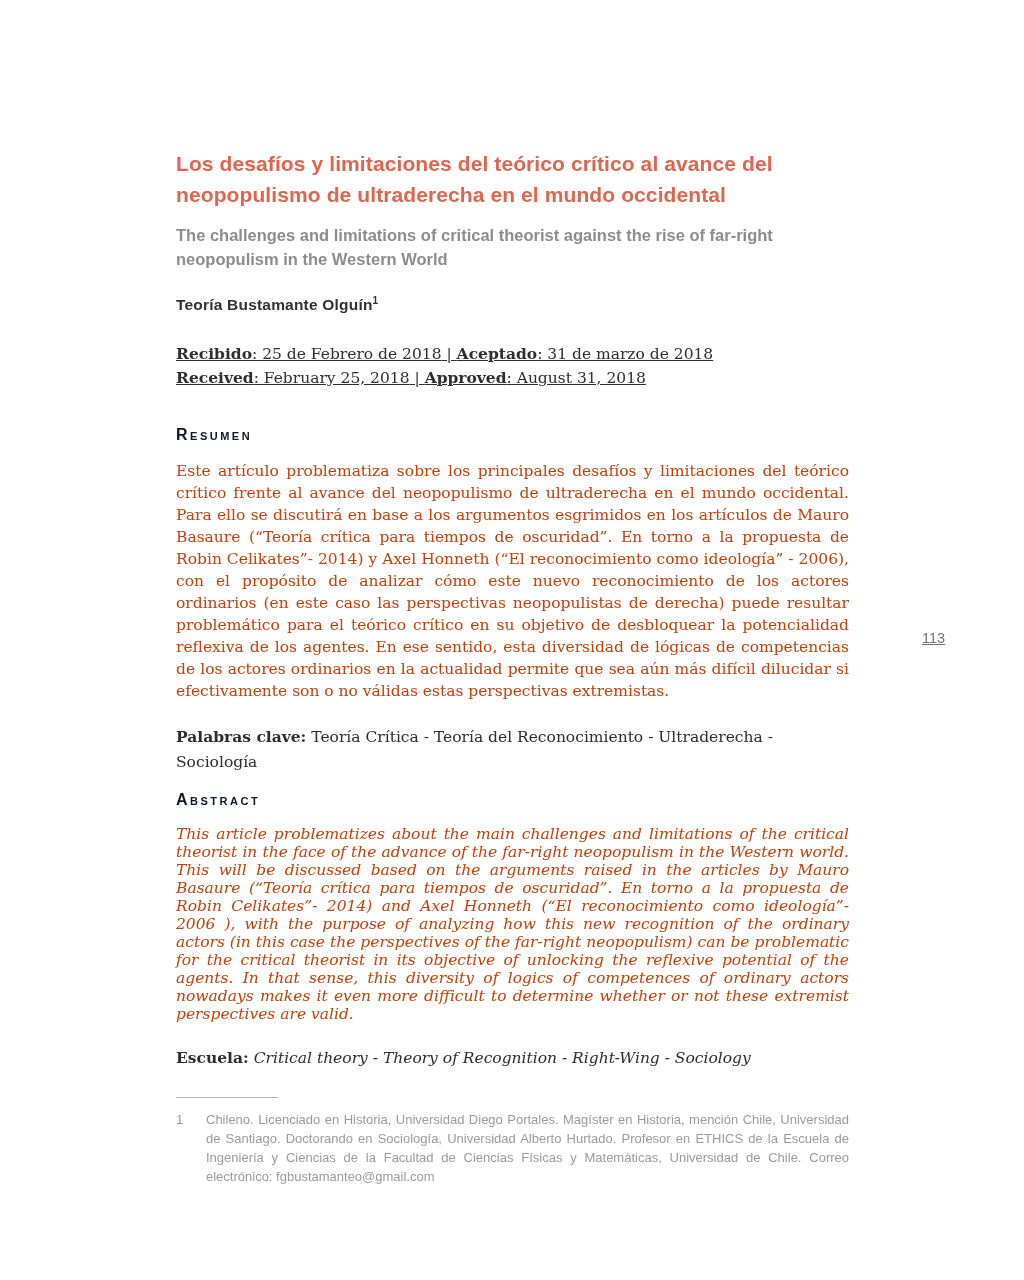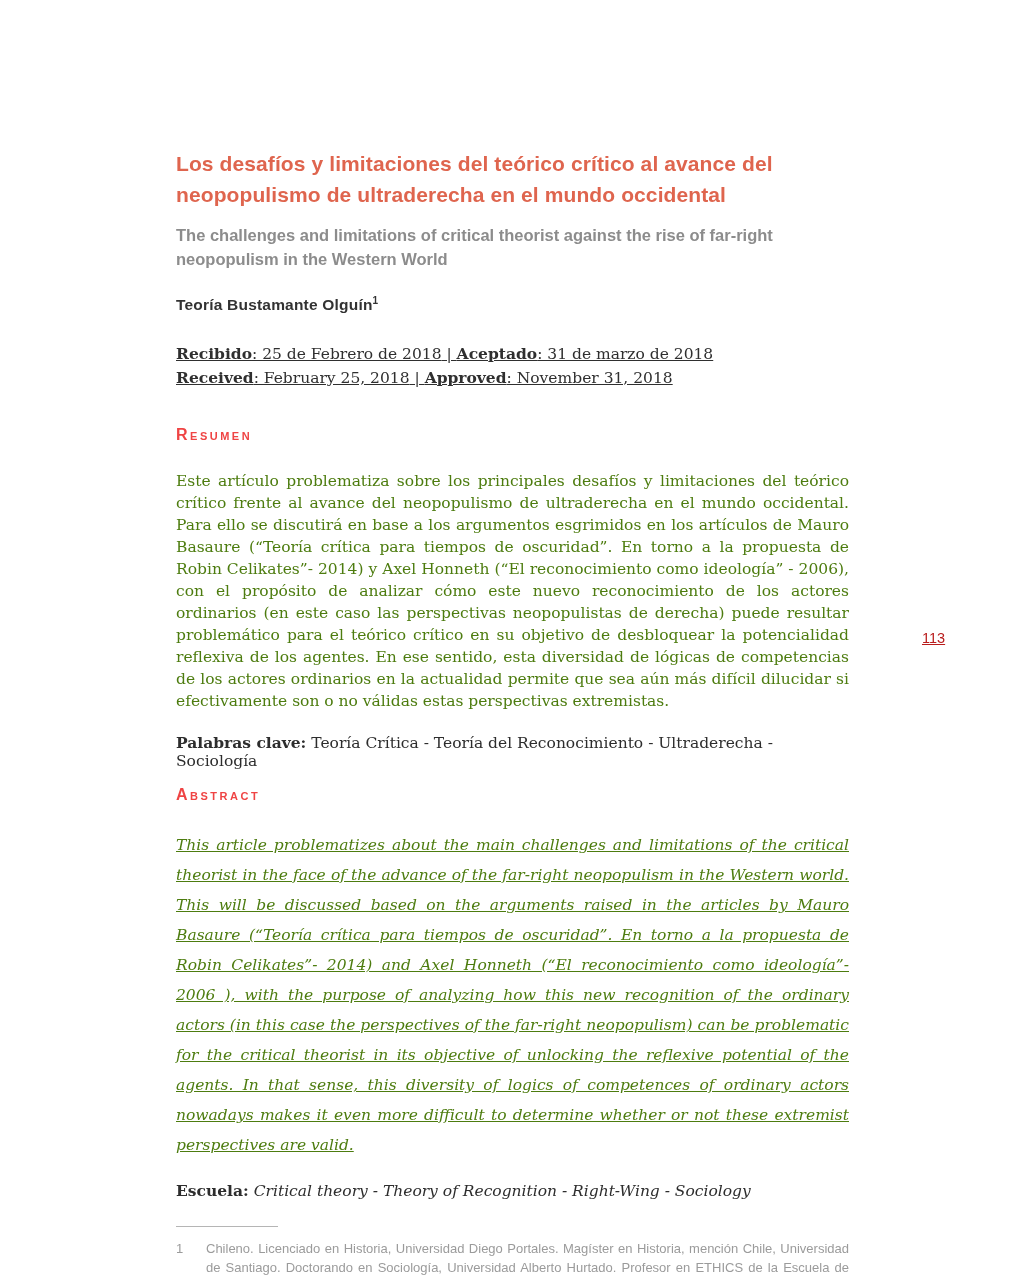--- a/index.html
+++ b/index.html
@@ -40,75 +40,75 @@
     font-size:15.5px; line-height:24px;
     color:#2f2f2f;
     text-decoration:underline;
   }
   .b { font-weight:700; }
   .section-heading {
     margin-top:36px;
     font-size:16px; font-weight:700;
     font-variant:small-caps;
     letter-spacing:2.5px;
-    color:#ef4444;
+    color:#0f172a;
   }
   .section-heading.abstract-h { margin-top:16px; }
   .body-par {
-    margin-top:26px;
+    margin-top:16px;
     font-family:"DejaVu Serif", serif;
     font-size:15.5px; line-height:22px;
     text-align:justify;
-    color:#4d7c0f;
+    color:#c2410c;
   }
-  .body-par.italic { font-style:italic; line-height:30px;text-decoration:underline; }
+  .body-par.italic { font-style:italic; line-height:18px; }
   .kw-line {
     margin-top:22px;
     font-family:"DejaVu Serif", serif;
-    font-size:15.5px; line-height:18px;
+    font-size:15.5px; line-height:25px;
     color:#2d2d2d;
   }
   .kw-line .kw-vals-italic { font-style:italic;text-align:right; }
   .footnote-divider {
     margin-top:26px;
     width:102px; height:0;
     border-top:1px solid #b5b5b5;
   }
   .footnote {
     margin-top:12px;
     display:flex;
     font-size:13px; line-height:19px;
     color:#9b9b9b;
     text-align:justify;
   }
   .footnote .marker { flex:none; width:30px; }
   .page-number {
     position:absolute;
     left:922px; top:630px;
     font-size:14.5px;
-    color:#b91c1c;
+    color:#737373;
     text-decoration:underline;
   }
 </style>
 </head>
 <body>
 
 <div class="content">
 
   <h1 class="title-es">Los desafíos y limitaciones del teórico crítico al avance del neopopulismo de ultraderecha en el mundo occidental</h1>
 
   <div class="title-en">The challenges and limitations of critical theorist against the rise of far-right neopopulism in the Western World</div>
 
   <div class="author-line">
     <span>Teoría Bustamante Olguín</span><sup>1</sup>
   </div>
 
   <div class="dates">
     <div><span class="b">Recibido</span><span>: 25 de Febrero de 2018</span><span> | </span><span class="b">Aceptado</span><span>: 31 de marzo de 2018</span></div>
-    <div><span class="b">Received</span><span>: February 25, 2018</span><span> | </span><span class="b">Approved</span><span>: November 31, 2018</span></div>
+    <div><span class="b">Received</span><span>: February 25, 2018</span><span> | </span><span class="b">Approved</span><span>: August 31, 2018</span></div>
   </div>
 
   <div class="section-heading">Resumen</div>
 
   <p class="body-par">Este artículo problematiza sobre los principales desafíos y limitaciones del teórico crítico frente al avance del neopopulismo de ultraderecha en el mundo occidental. Para ello se discutirá en base a los argumentos esgrimidos en los artículos de Mauro Basaure (“Teoría crítica para tiempos de oscuridad”. En torno a la propuesta de Robin Celikates”- 2014) y Axel Honneth (“El reconocimiento como ideología” - 2006), con el propósito de analizar cómo este nuevo reconocimiento de los actores ordinarios (en este caso las perspectivas neopopulistas de derecha) puede resultar problemático para el teórico crítico en su objetivo de desbloquear la potencialidad reflexiva de los agentes. En ese sentido, esta diversidad de lógicas de competencias de los actores ordinarios en la actualidad permite que sea aún más difícil dilucidar si efectivamente son o no válidas estas perspectivas extremistas.</p>
 
   <div class="kw-line">
     <span class="b">Palabras clave:</span><span> Teoría Crítica - Teoría del Reconocimiento - Ultraderecha - Sociología</span>
   </div>
 

